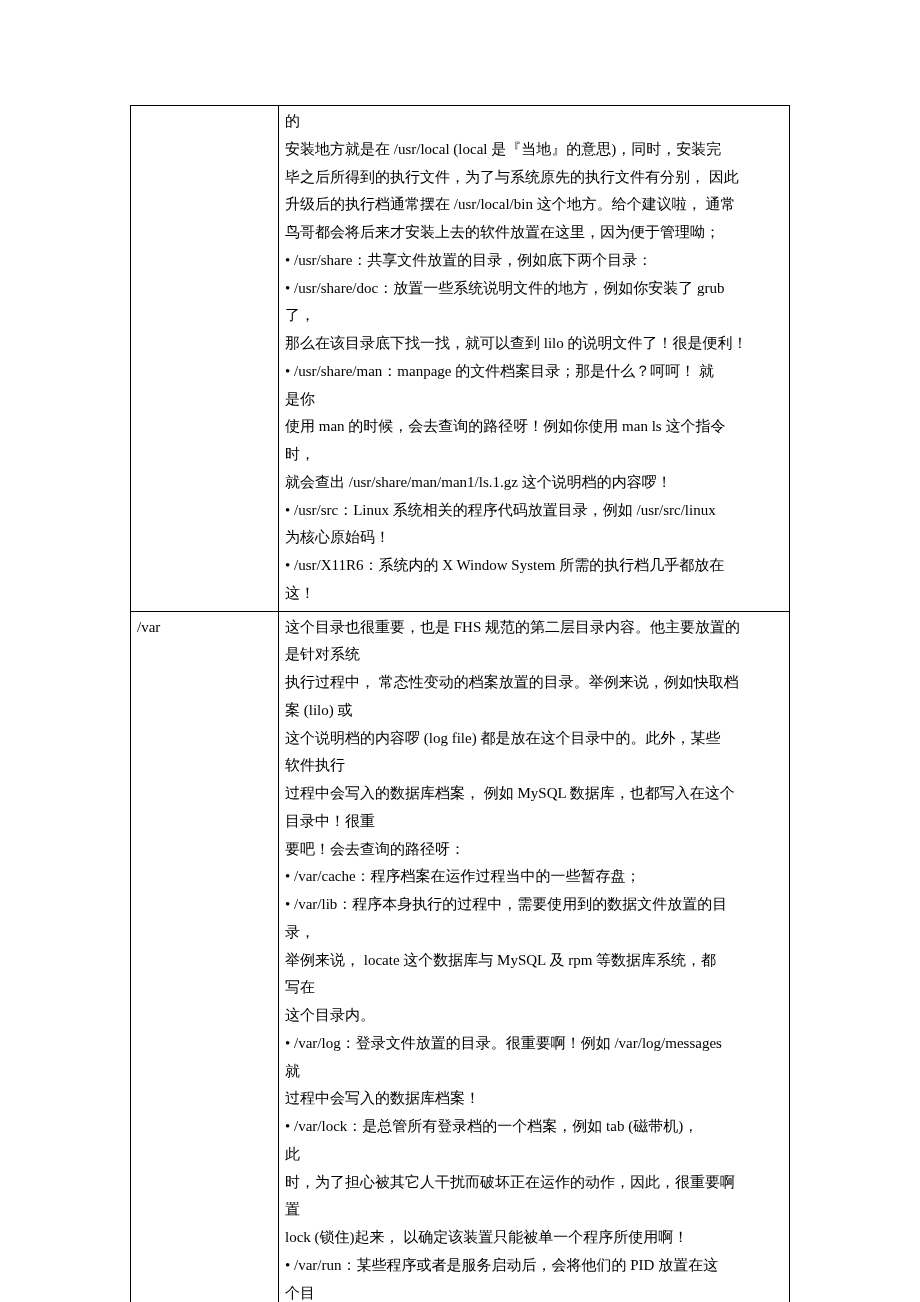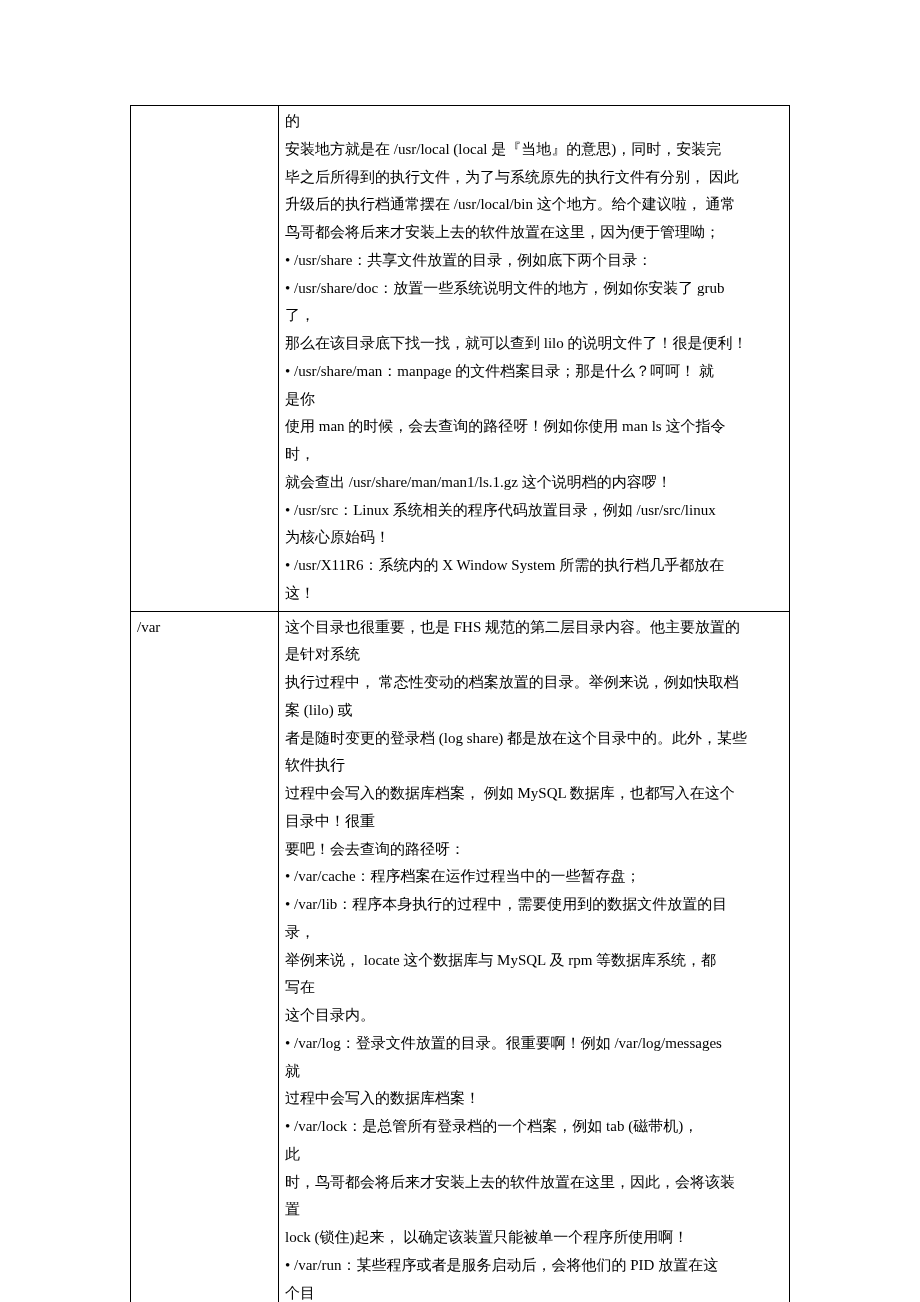--- a/index.html
+++ b/index.html
@@ -63,37 +63,37 @@
             <div>这！</div>
           </td>
         </tr>
         <tr>
           <td class="label">/var</td>
           <td>
             <div>这个目录也很重要，也是 FHS 规范的第二层目录内容。他主要放置的</div>
             <div>是针对系统</div>
             <div>执行过程中， 常态性变动的档案放置的目录。举例来说，例如快取档</div>
             <div>案 (lilo) 或</div>
-            <div>者是随时变更的登录档 (log share) 都是放在这个目录中的。此外，某些</div>
+            <div>这个说明档的内容啰 (log file) 都是放在这个目录中的。此外，某些</div>
             <div>软件执行</div>
             <div>过程中会写入的数据库档案， 例如 MySQL 数据库，也都写入在这个</div>
             <div>目录中！很重</div>
             <div>要吧！会去查询的路径呀：</div>
             <div>• /var/cache：程序档案在运作过程当中的一些暂存盘；</div>
             <div>• /var/lib：程序本身执行的过程中，需要使用到的数据文件放置的目</div>
             <div>录，</div>
             <div>举例来说， locate 这个数据库与 MySQL 及 rpm 等数据库系统，都</div>
             <div>写在</div>
             <div>这个目录内。</div>
             <div>• /var/log：登录文件放置的目录。很重要啊！例如 /var/log/messages</div>
             <div>就</div>
             <div>过程中会写入的数据库档案！</div>
             <div>• /var/lock：是总管所有登录档的一个档案，例如 tab (磁带机)，</div>
             <div>此</div>
-            <div>时，鸟哥都会将后来才安装上去的软件放置在这里，因此，会将该装</div>
+            <div>时，为了担心被其它人干扰而破坏正在运作的动作，因此，很重要啊</div>
             <div>置</div>
             <div>lock (锁住)起来， 以确定该装置只能被单一个程序所使用啊！</div>
             <div>• /var/run：某些程序或者是服务启动后，会将他们的 PID 放置在这</div>
             <div>个目</div>
           </td>
         </tr>
       </tbody>
   </table>
 </div>
 

